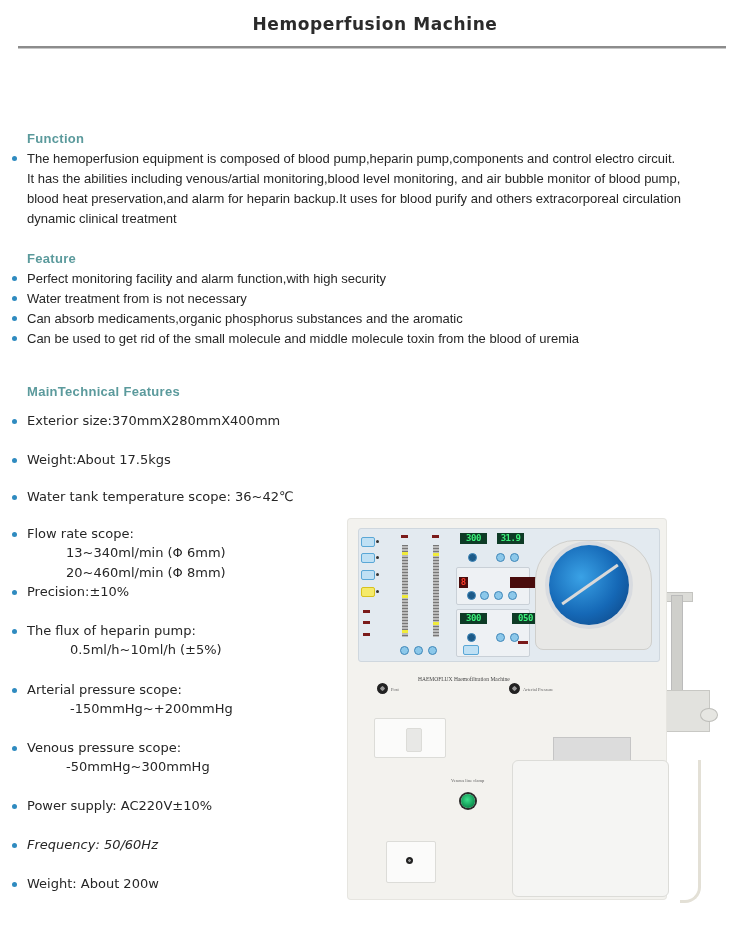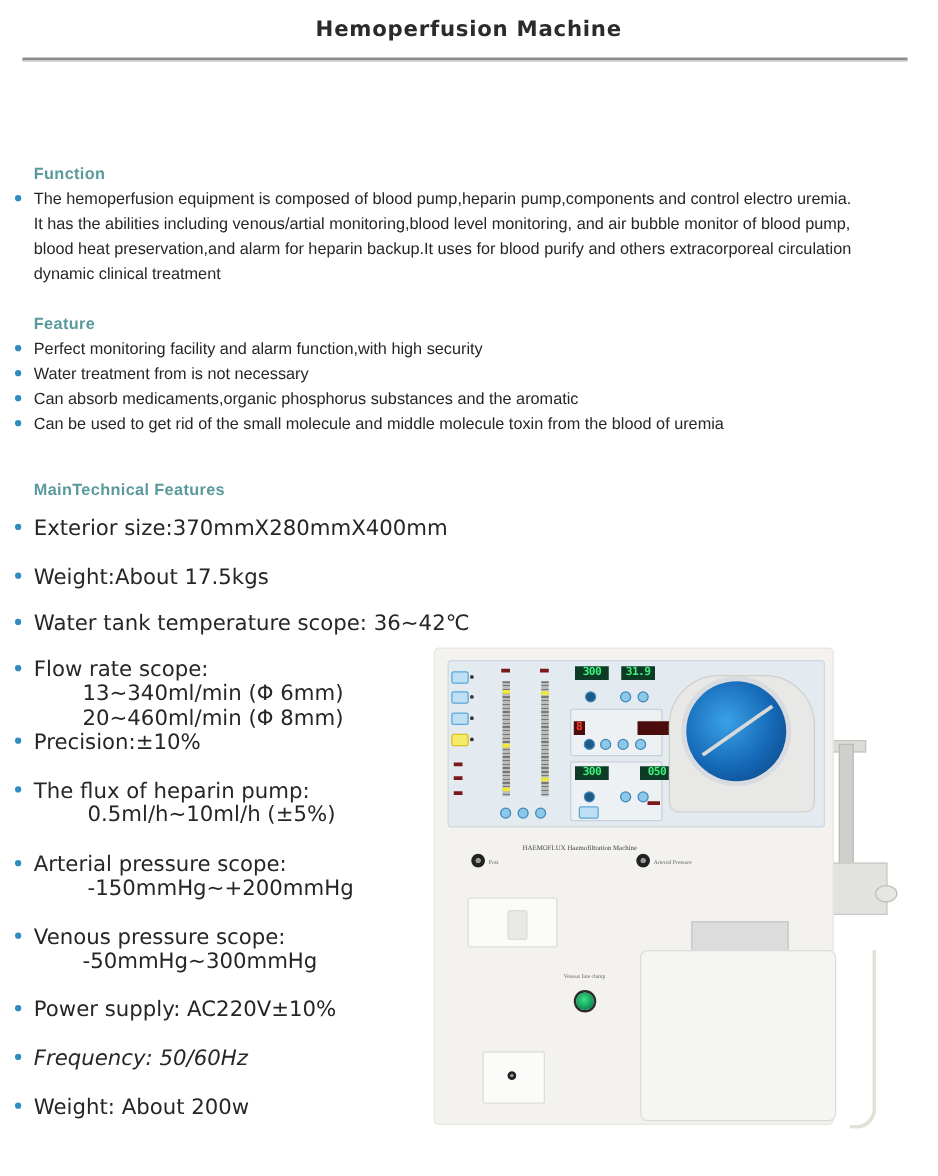--- a/index.html
+++ b/index.html
@@ -3,21 +3,21 @@
 <meta charset="utf-8">
 <style>
   html, body { margin:0; padding:0; background:#ffffff; }
   body { width:750px; height:941px; position:relative; overflow:hidden; font-family:"Liberation Sans", sans-serif; color:#222; }
   .title { position:absolute; left:0; width:750px; top:14px; text-align:center; font-family:"DejaVu Sans", sans-serif; font-weight:bold; font-size:17px; letter-spacing:0.6px; color:#2b2b2b; }
   .rule { position:absolute; left:18px; top:46px; width:708px; height:2px; background:#8c8c8c; border-bottom:1px solid #c8c8c8; }
   .heading { position:absolute; left:27px; font-weight:bold; font-size:13px; color:#5b9a9c; letter-spacing:0.3px; }
   .bullet { position:absolute; left:12px; width:5px; height:5px; border-radius:50%; background:#2f8bc0; }
   .line { position:absolute; left:27px; font-size:13px; color:#262626; white-space:nowrap; }
   .sub { position:absolute; font-size:13px; color:#262626; white-space:nowrap; }
-  .spec { font-family:"DejaVu Sans", sans-serif; font-size:17px;text-align:right; }
+  .spec { font-family:"DejaVu Sans", sans-serif; font-size:13px;text-align:right; }
 
   
   .machine { position:absolute; left:348px; top:519px; width:318px; height:380px; background:#f3f2ee; border-radius:3px; box-shadow:0 0 0 1px #e6e5e0; }
   .panel { position:absolute; left:358px; top:528px; width:300px; height:132px; background:#e3eaf0; border:1px solid #cfd7de; border-radius:3px; }
   .btn-side { position:absolute; width:12px; height:8px; border:1px solid #5aa7d6; background:#bfe0f4; border-radius:2px; font-size:4px; }
   .btn-side.yellow { background:#f5ea6a; border-color:#d8c21e; }
   .dot { position:absolute; width:3px; height:3px; border-radius:50%; background:#333; }
   .led-sm { position:absolute; width:7px; height:3px; background:#7a1a1a; }
   .scale { position:absolute; width:6px; height:92px; background:repeating-linear-gradient(#777 0 1px, #bbb 1px 3px); }
   .marker { position:absolute; width:6px; height:3px; background:#f0ea3a; }
@@ -43,21 +43,21 @@
   .sig { position:absolute; left:518px; top:641px; width:10px; height:3px; background:#7a1a1a; }
 </style>
 </head>
 <body>
 
 <div class="title">Hemoperfusion Machine</div>
 <div class="rule"></div>
 
 <div class="heading" style="top:131px;">Function</div>
 <div class="bullet" style="top:156px;"></div>
-<div class="line" style="top:151px;">The hemoperfusion equipment is composed of blood pump,heparin pump,components and control electro uremia.</div>
+<div class="line" style="top:151px;">The hemoperfusion equipment is composed of blood pump,heparin pump,components and control electro circuit.</div>
 <div class="line" style="top:171px;">It has the abilities including venous/artial monitoring,blood level monitoring, and air bubble monitor of blood pump,</div>
 <div class="line" style="top:191px;">blood heat preservation,and alarm for heparin backup.It uses for blood purify and others extracorporeal circulation</div>
 <div class="line" style="top:211px;">dynamic clinical treatment</div>
 
 <div class="heading" style="top:251px;">Feature</div>
 <div class="bullet" style="top:276px;"></div>
 <div class="line" style="top:271px;">Perfect monitoring facility and alarm function,with high security</div>
 <div class="bullet" style="top:296px;"></div>
 <div class="line" style="top:291px;">Water treatment from is not necessary</div>
 <div class="bullet" style="top:316px;"></div>

